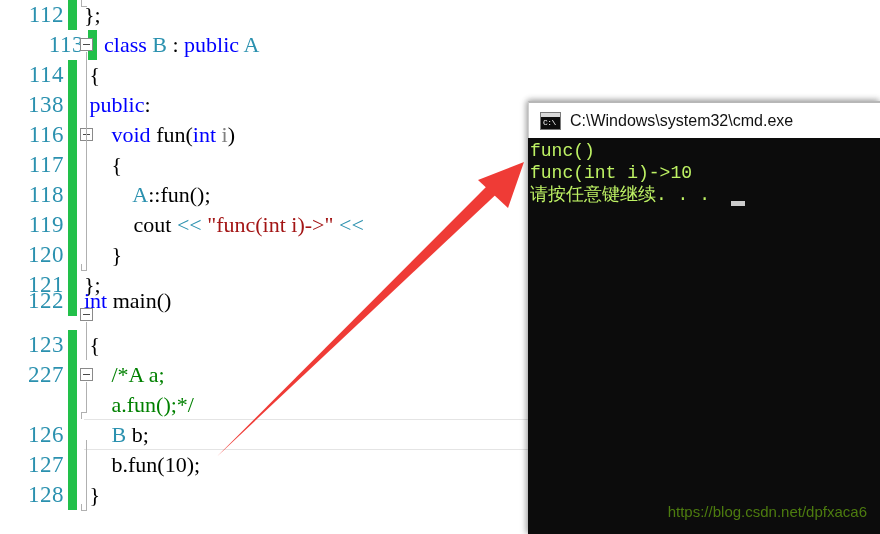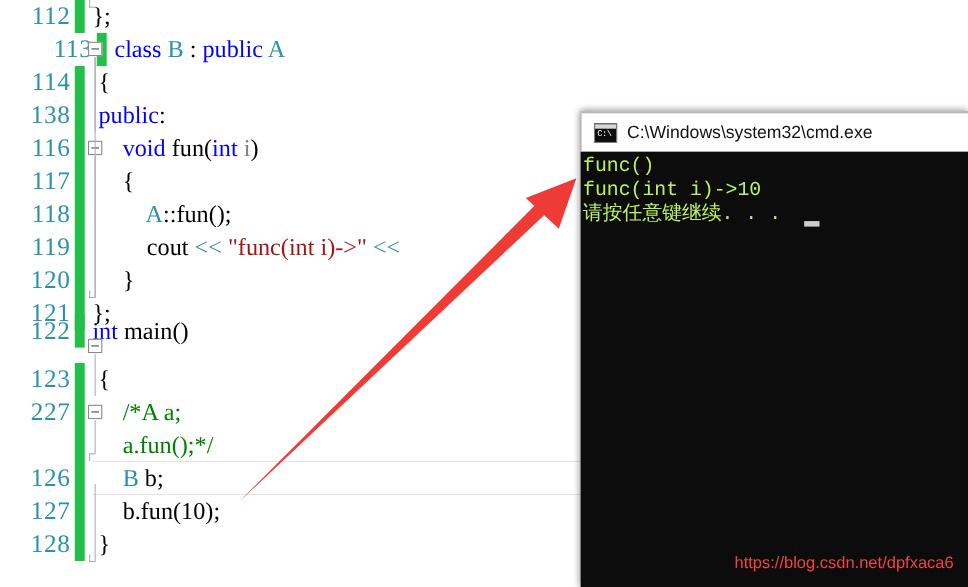--- a/index.html
+++ b/index.html
@@ -186,21 +186,21 @@
   #console-cursor {
     position: absolute;
     width: 14px;
     height: 5px;
     background: #cccccc;
   }
   #watermark {
     position: absolute;
     right: 13px;
     bottom: 14px;
-    color: #ef4444;
+    color: #4d7c0f;
     font-family: "Liberation Sans", sans-serif;
     font-size: 15px;
     white-space: nowrap;
   }
 
   
   #arrow-overlay {
     position: absolute;
     left: 0; top: 0;
     width: 880px; height: 534px;

